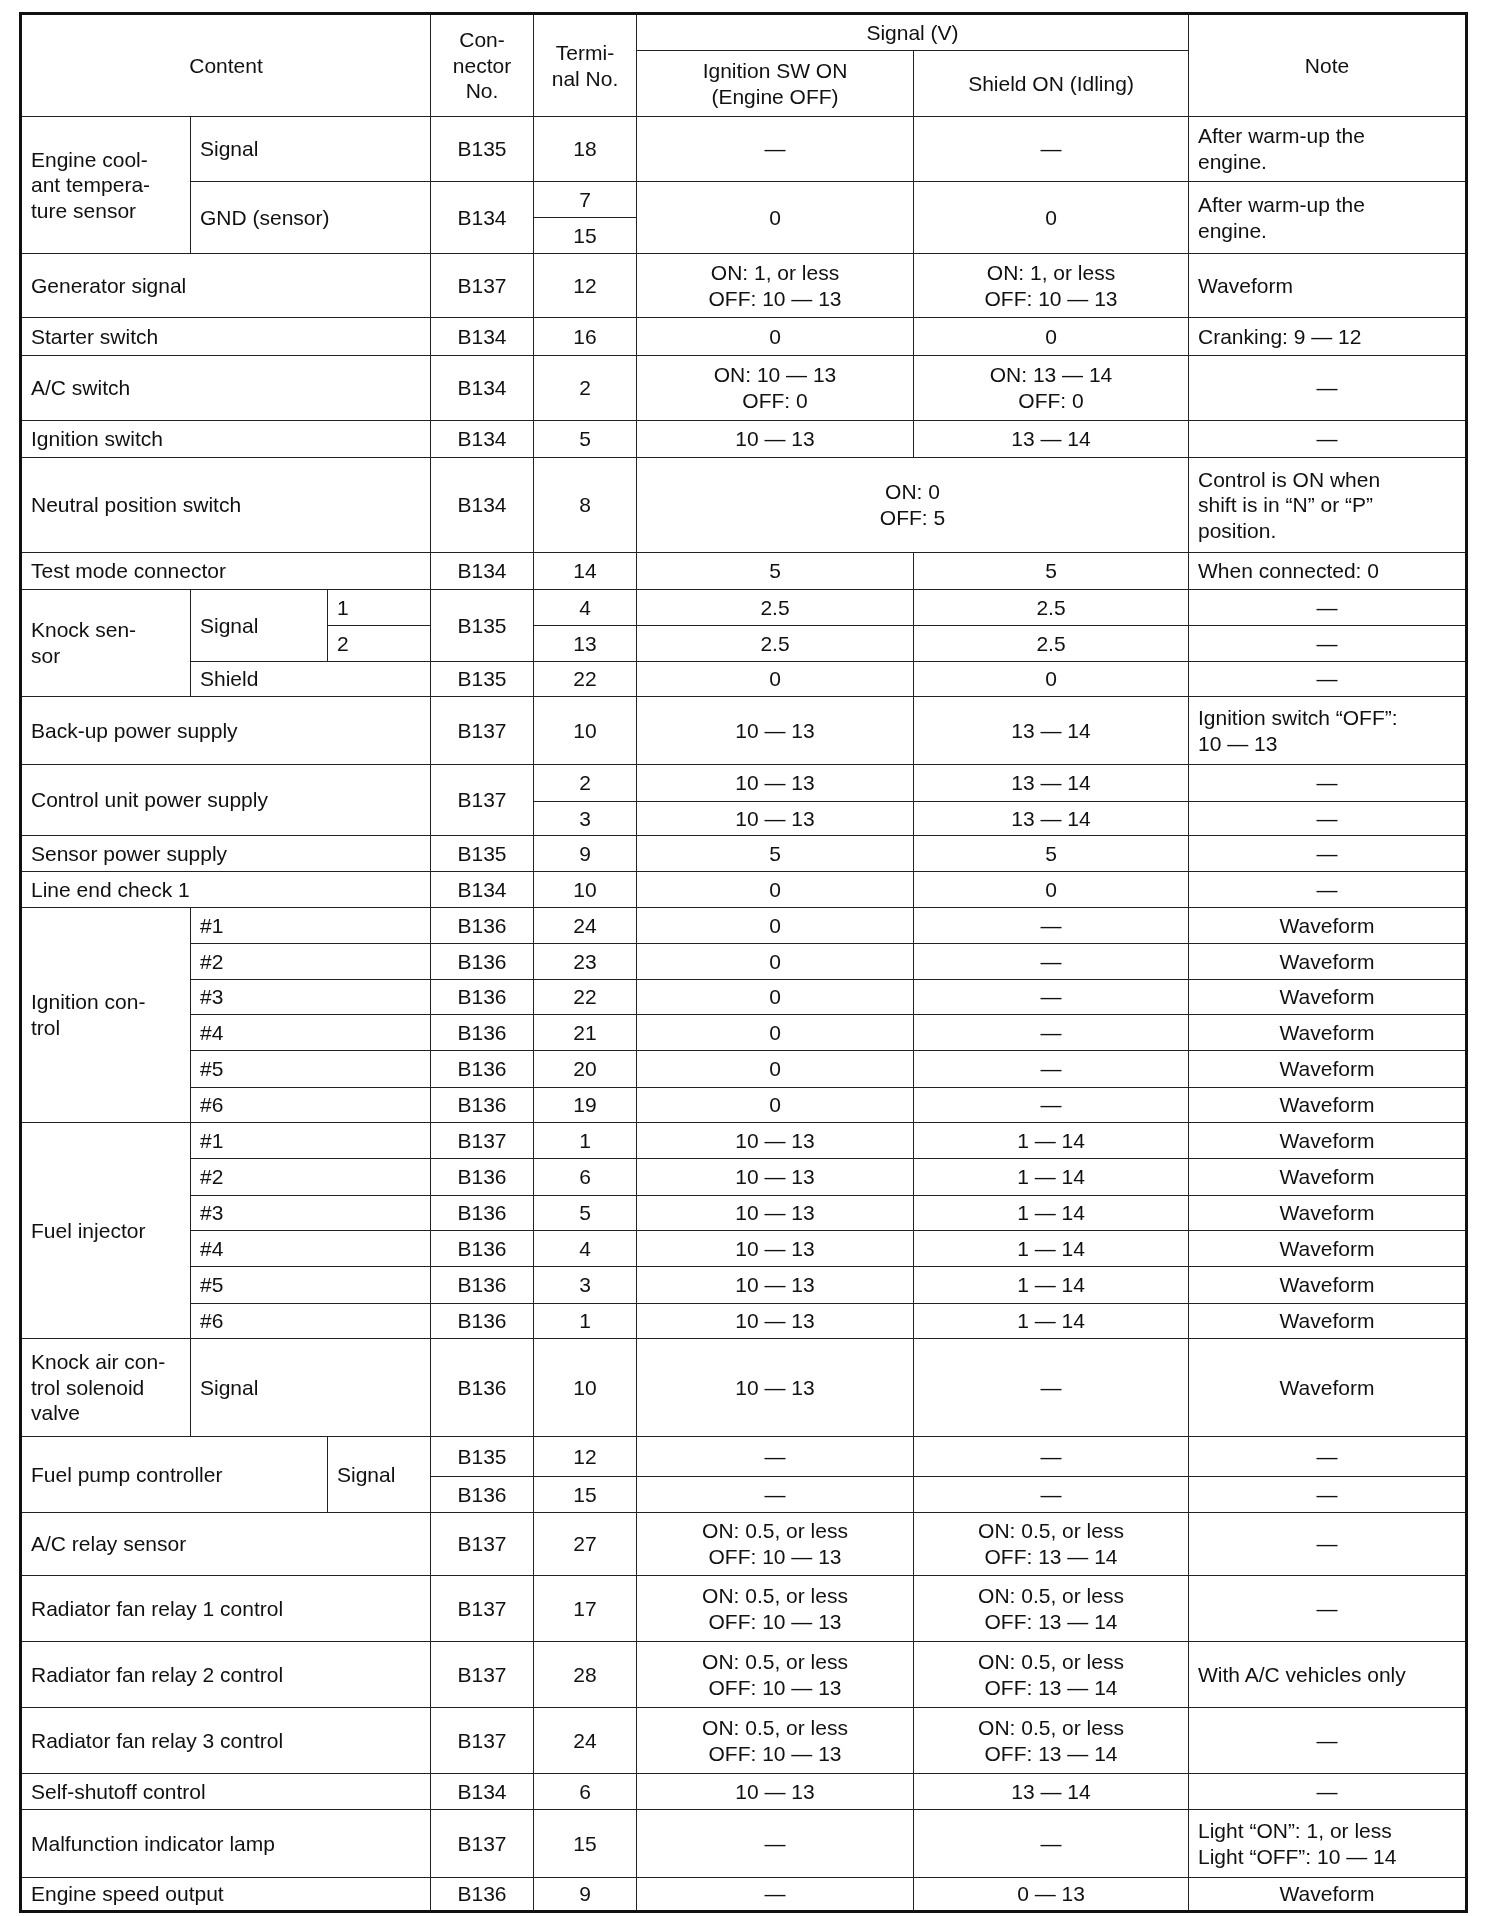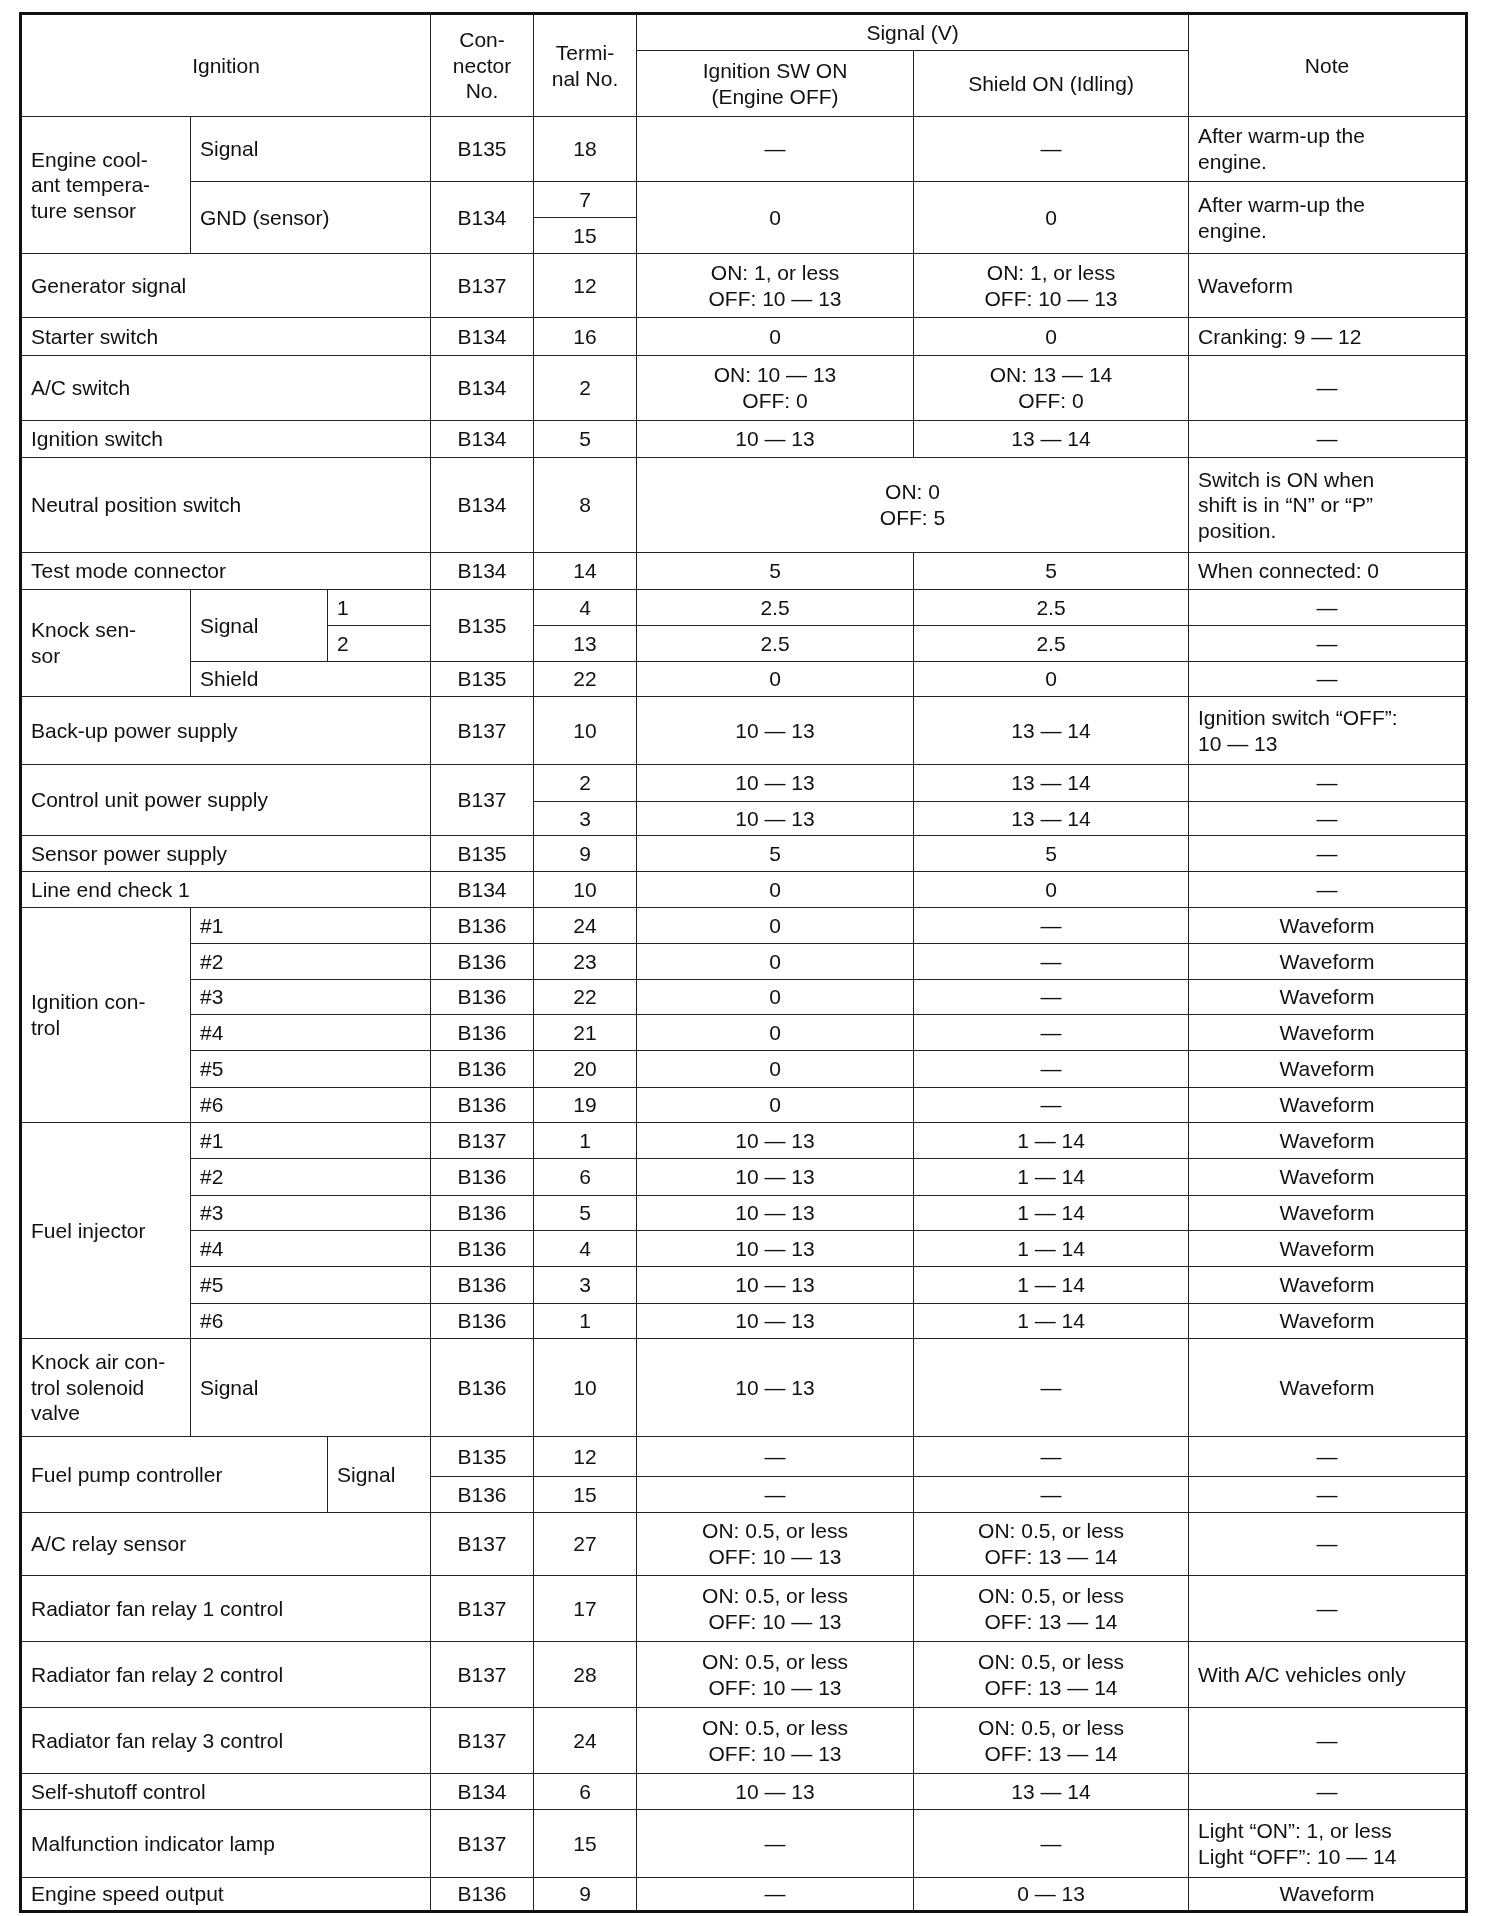--- a/index.html
+++ b/index.html
@@ -30,21 +30,21 @@
       <col style="width:103px">
     <col style="width:103px">
       <col style="width:103px">
       <col style="width:277px">
     <col style="width:275px">
       <col style="width:278px">
   </colgroup>
 
   <tbody>
       <tr style="height:37px">
-    <th colspan="3" rowspan="2" class="c">Ignition</th>
+    <th colspan="3" rowspan="2" class="c">Content</th>
     <th rowspan="2" class="c ml">Con-
 nector
 No.</th>
     <th rowspan="2" class="c ml">Termi-
 nal No.</th>
     <th colspan="2" class="c">Signal (V)</th>
     <th rowspan="2" class="c">Note</th>
   </tr>
   <tr style="height:66px">
     <th class="c ml">Ignition SW ON
@@ -116,21 +116,21 @@
     <td class="c">13 — 14</td>
     <td class="c">—</td>
   </tr>
 
   <tr style="height:95px">
     <td colspan="3" class="l">Neutral position switch</td>
     <td class="c">B134</td>
     <td class="c">8</td>
     <td colspan="2" class="c ml">ON: 0
 OFF: 5</td>
-    <td class="l ml">Switch is ON when
+    <td class="l ml">Control is ON when
 shift is in “N” or “P”
 position.</td>
   </tr>
 
   <tr style="height:37px">
     <td colspan="3" class="l">Test mode connector</td>
     <td class="c">B134</td>
     <td class="c">14</td>
     <td class="c">5</td>
     <td class="c">5</td>

